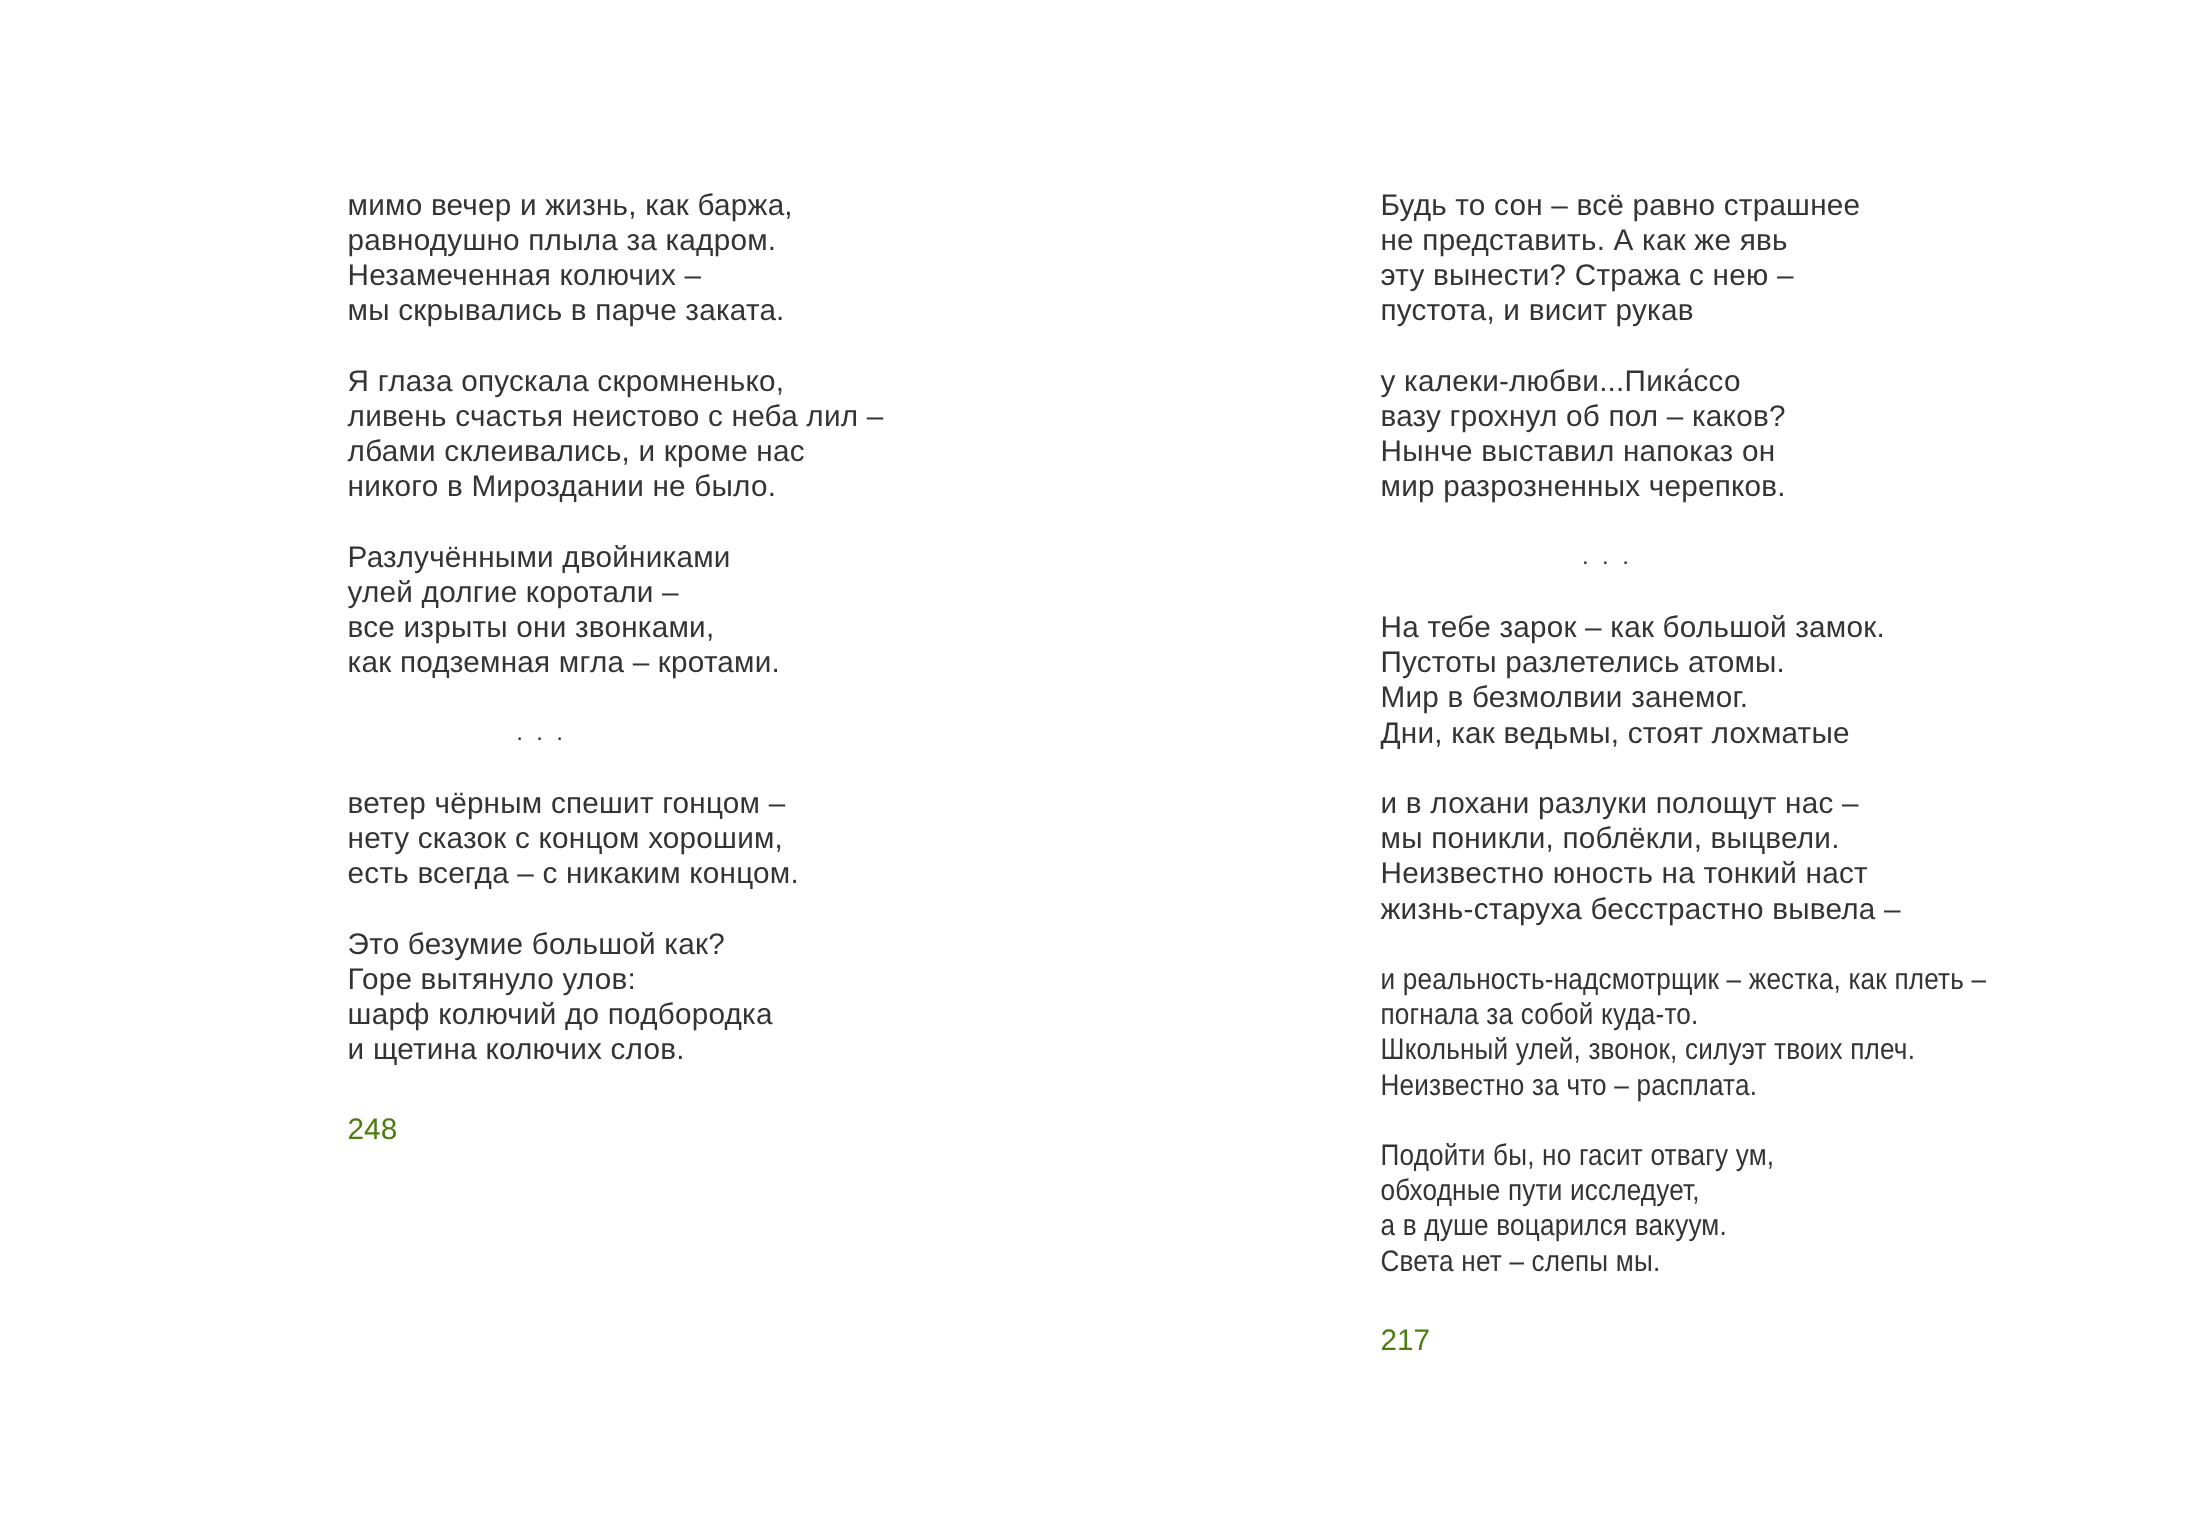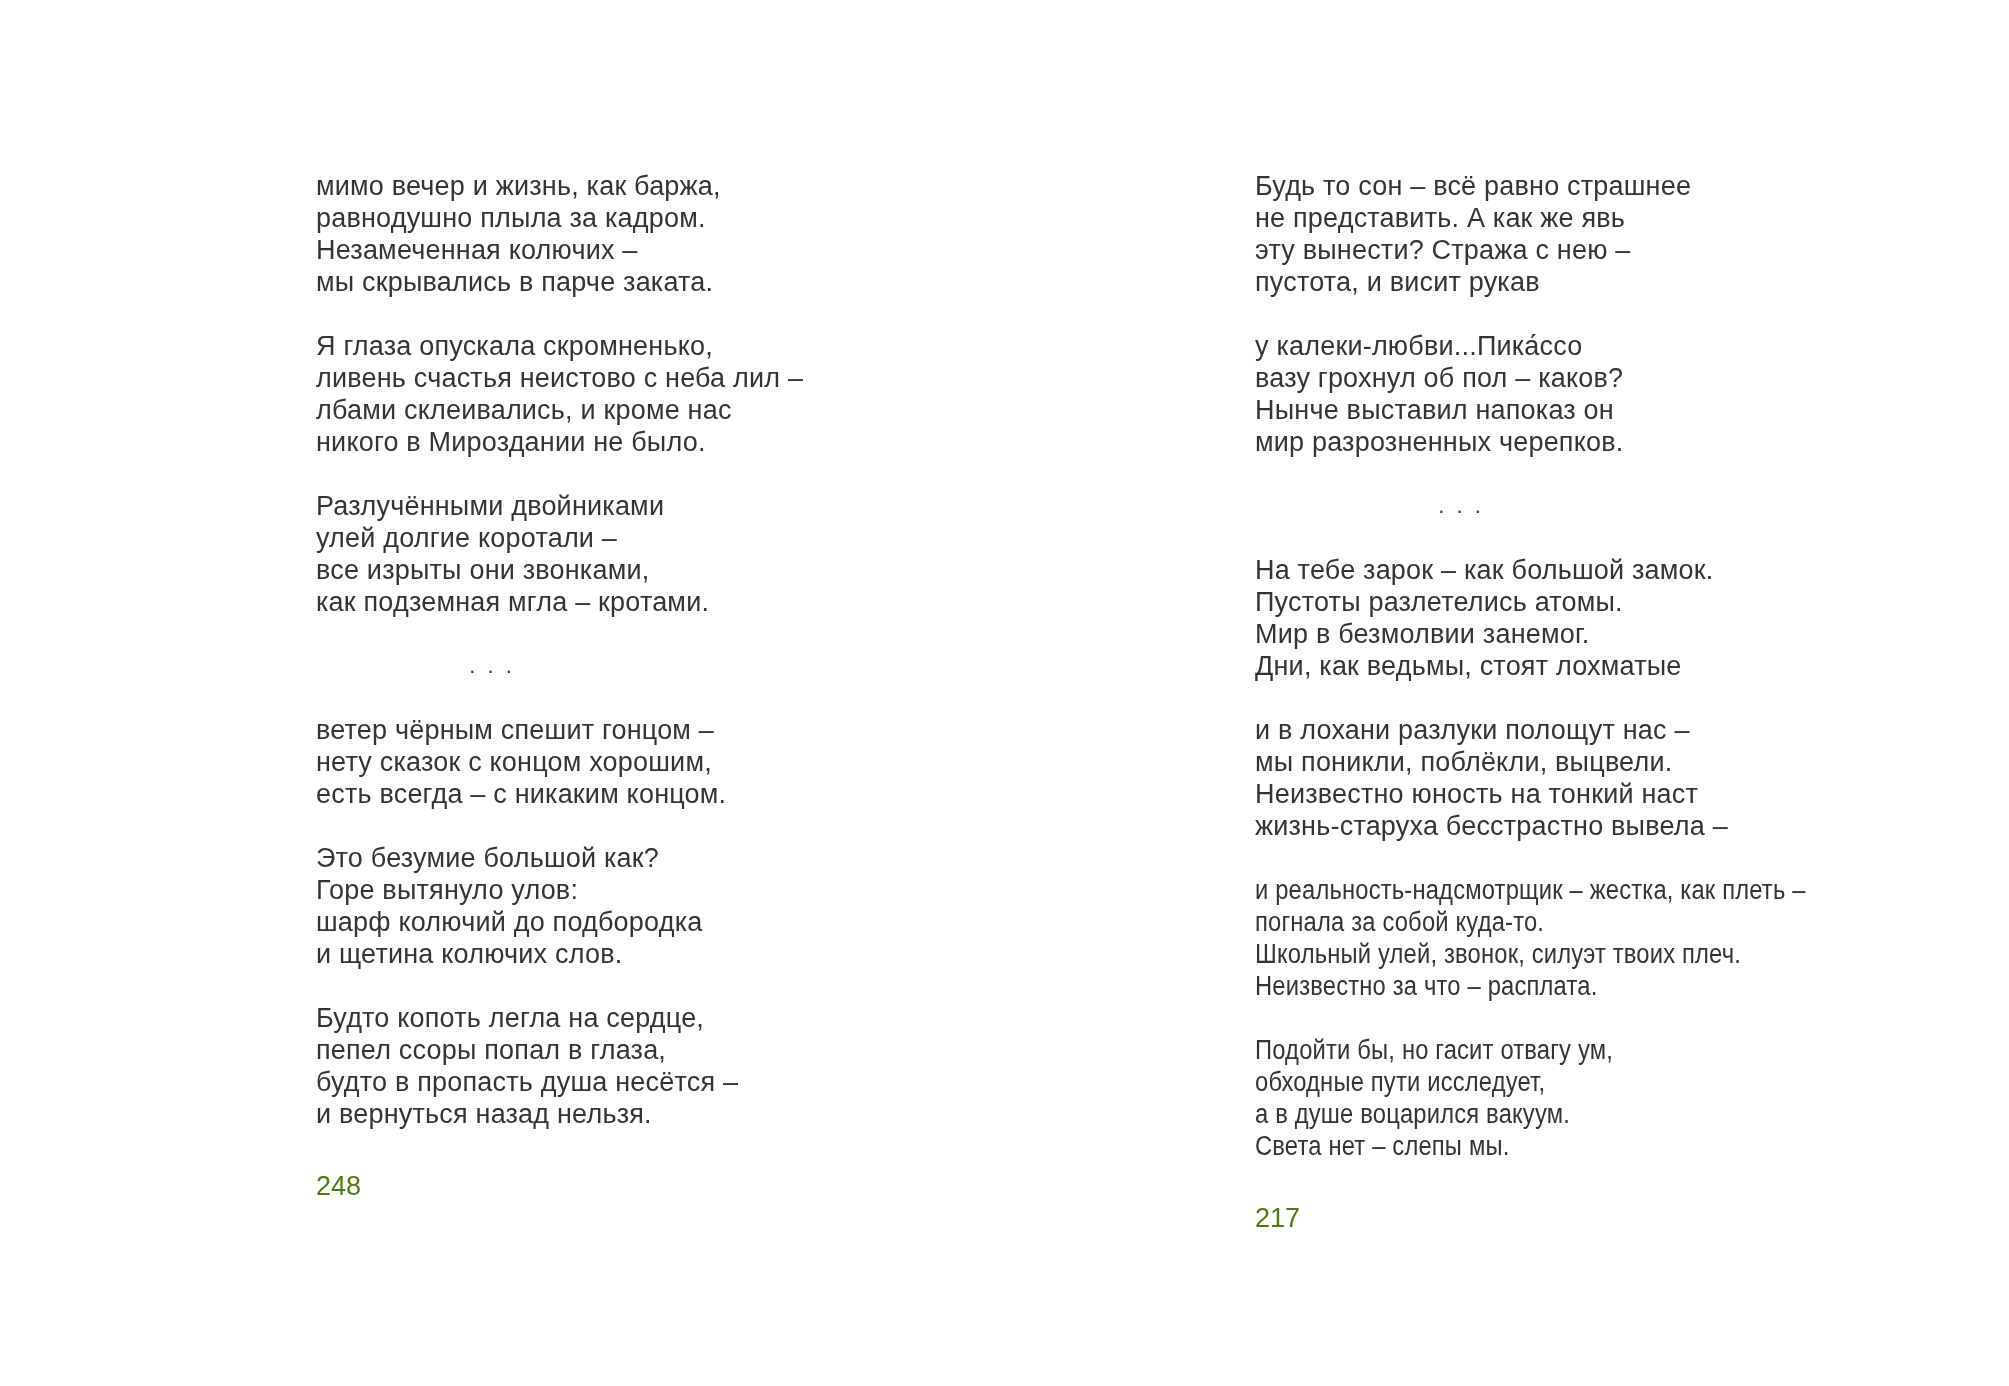--- a/index.html
+++ b/index.html
@@ -86,26 +86,20 @@
           <div class="line">ветер чёрным спешит гонцом –</div>
           <div class="line">нету сказок с концом хорошим,</div>
           <div class="line">есть всегда – с никаким концом.</div>
         </div>
         <div class="stanza">
           <div class="line">Это безумие большой как?</div>
           <div class="line">Горе вытянуло улов:</div>
           <div class="line">шарф колючий до подбородка</div>
           <div class="line">и щетина колючих слов.</div>
         </div>
-        <div class="stanza">
-          <div class="line">Будто копоть легла на сердце,</div>
-          <div class="line">пепел ссоры попал в глаза,</div>
-          <div class="line">будто в пропасть душа несётся –</div>
-          <div class="line">и вернуться назад нельзя.</div>
-        </div>
       </div>
     <div class="page-number">248</div>
   </section>
 
   <section class="page" id="page-1">
     <div class="poem">
         <div class="stanza">
           <div class="line">Будь то сон – всё равно страшнее</div>
           <div class="line">не представить. А как же явь</div>
           <div class="line">эту вынести? Стража с нею –</div>

